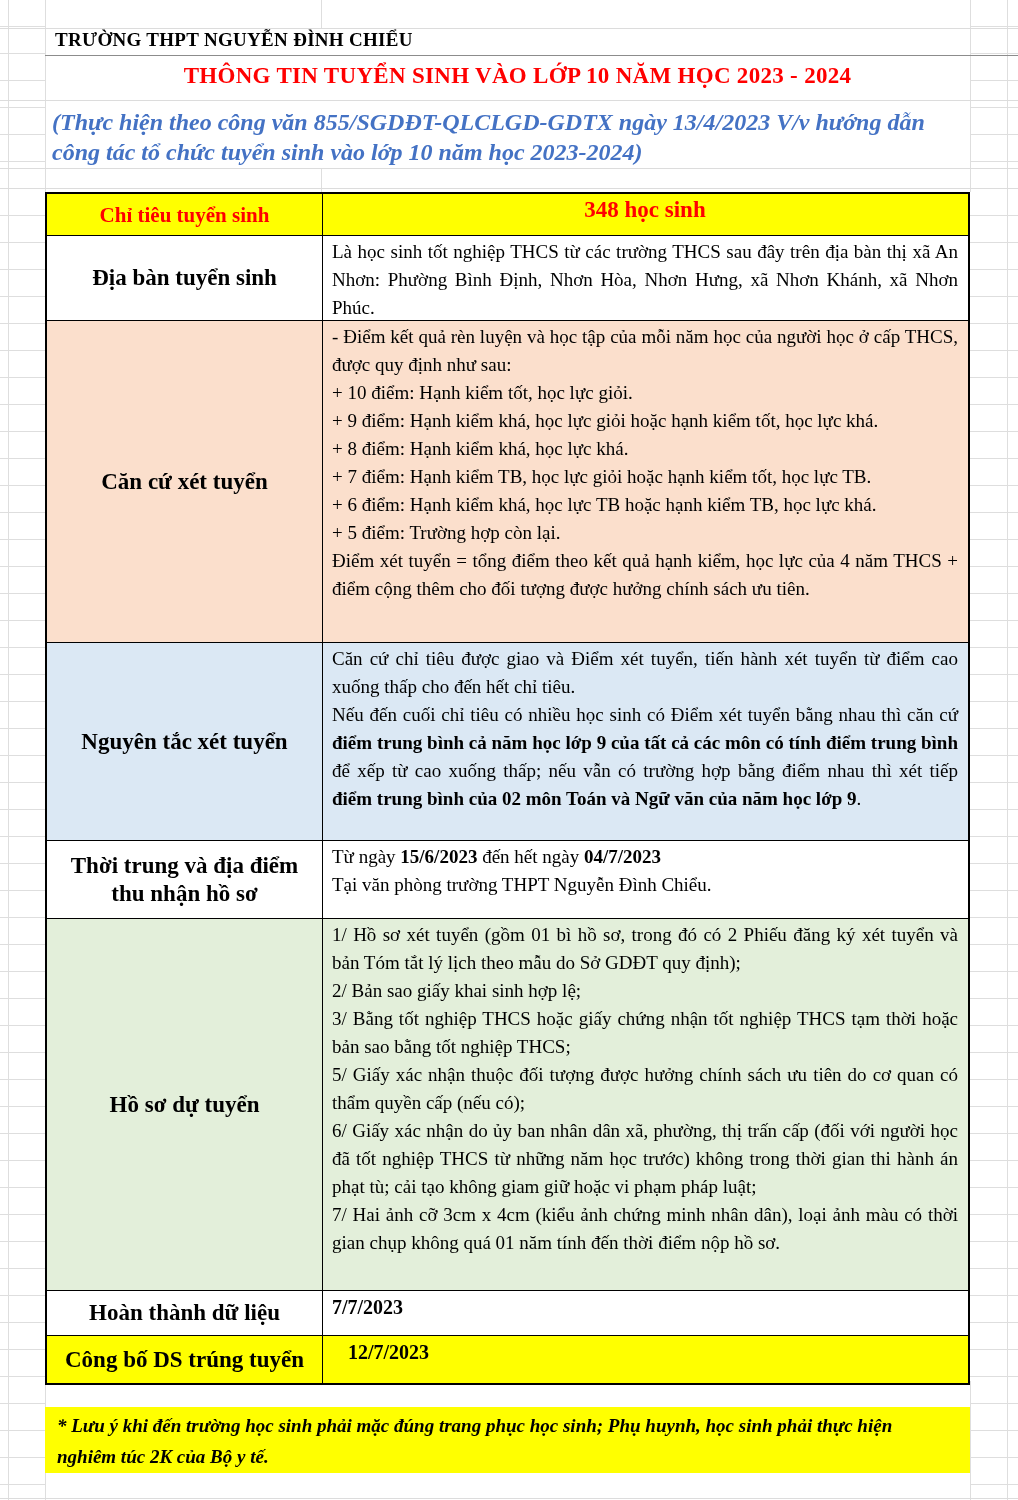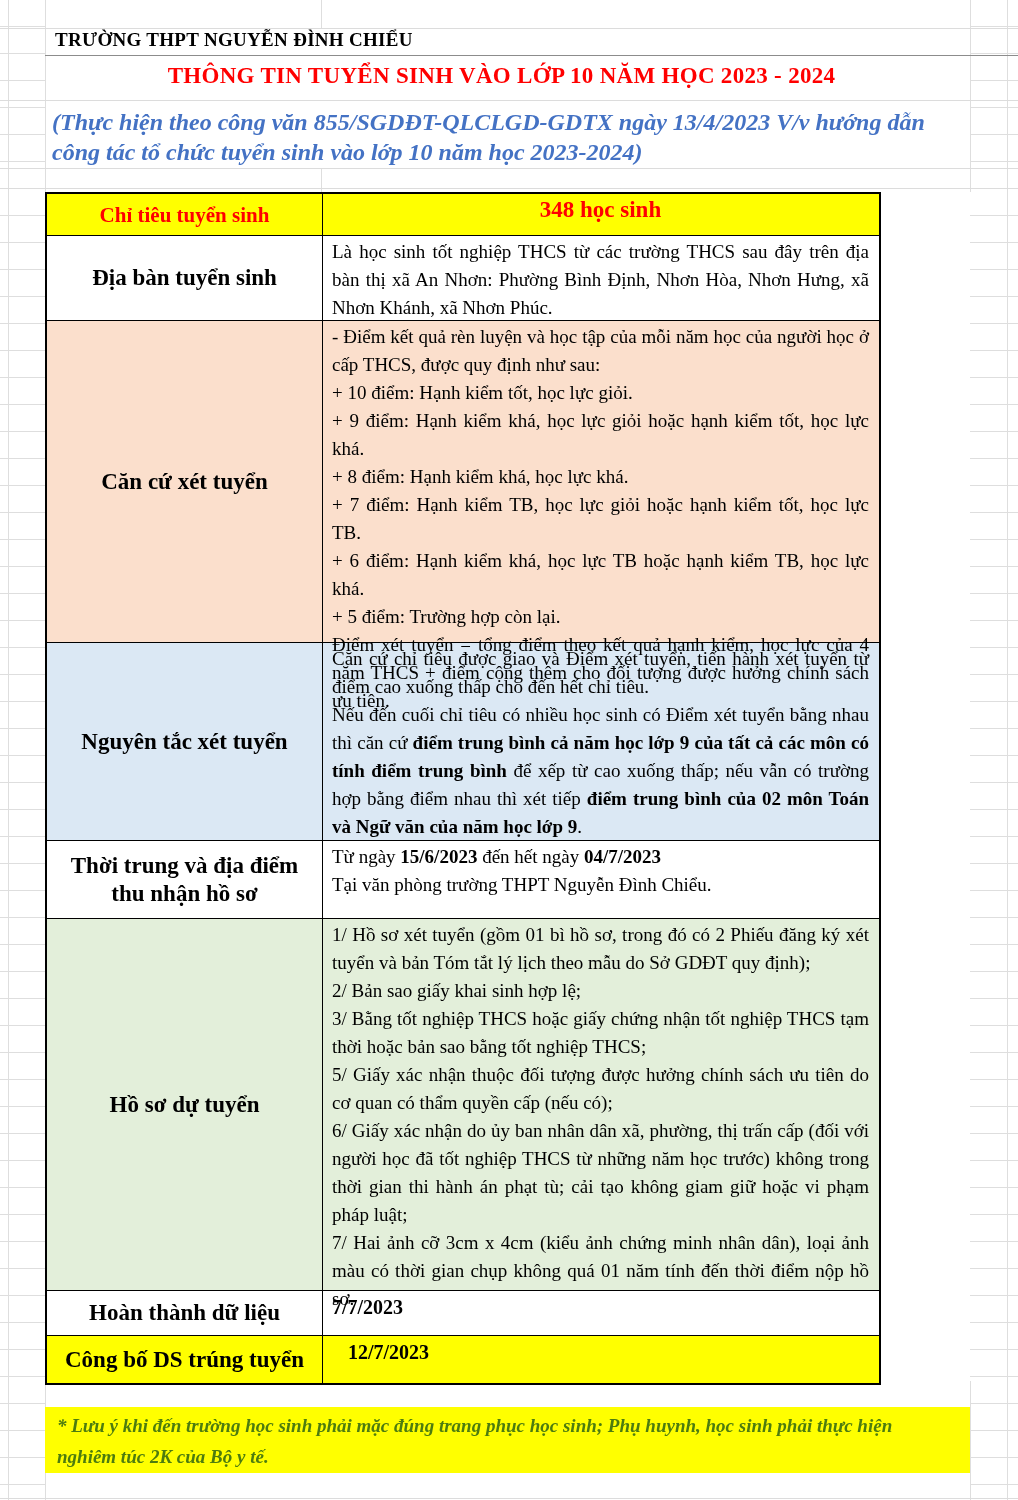--- a/index.html
+++ b/index.html
@@ -8,46 +8,46 @@
     overflow:hidden;font-family:"Liberation Serif","DejaVu Serif",serif;color:#000;
   }
   
   .gutter{position:absolute;top:0;height:1500px;
     background:repeating-linear-gradient(to bottom,transparent 0,transparent 26px,#dedede 26px,#dedede 27px);}
   .hline{position:absolute;left:0;width:1018px;height:1px;background:#dcdcdc;}
   .hline.dark{background:#8c8c8c;left:45px;width:973px;}
   .vline{position:absolute;width:1px;background:#dedede;}
   
   .school{position:absolute;left:55px;top:29px;font-size:19px;font-weight:bold;letter-spacing:.3px;}
-  .title{position:absolute;left:39px;top:63px;width:925px;text-align:center;
+  .title{position:absolute;left:55px;top:63px;width:925px;text-align:center;
     font-size:23px;font-weight:bold;color:#ff0000;letter-spacing:.3px;}
   .subtitle{position:absolute;left:52px;top:107px;width:925px;
     font-size:24px;line-height:30px;font-weight:bold;font-style:italic;color:#4472c4;}
   
-  .tbl{position:absolute;left:45px;top:192px;width:836px;border:2px solid #000;
+  .tbl{position:absolute;left:45px;top:192px;width:925px;border:2px solid #000;
     background:#fff;box-sizing:border-box;}
   .row{display:flex;box-sizing:border-box;border-top:1px solid #000;}
   .row:first-child{border-top:none;}
   .lbl{width:276px;flex:0 0 276px;display:flex;align-items:center;justify-content:center;
     text-align:center;font-weight:bold;font-size:23px;line-height:28px;
     border-right:1px solid #000;padding:2px 6px;box-sizing:border-box;}
   .cnt{flex:1;display:flex;flex-direction:column;justify-content:flex-start;
     padding:2px 10px 2px 9px;font-size:19px;line-height:28px;box-sizing:border-box;}
   .para{text-align:justify;}
   .row-quota .lbl{color:#ff0000;font-size:21px;}
   .row-quota .cnt{font-size:23px;font-weight:bold;color:#ff0000;}
   .row-quota .para{text-align:center;}
   .row-date .cnt{font-size:20px;font-weight:bold;}
   .row-date .para{text-align:left;}
   .row-time .para{text-align:left;}
   .b{font-weight:bold;}
   
   .note{position:absolute;left:45px;top:1407px;width:925px;height:66px;background:#ffff00;
     box-sizing:border-box;padding:3px 16px 0 12px;
-    font-size:19px;line-height:31px;font-weight:bold;font-style:italic;color:#4d7c0f;}
+    font-size:19px;line-height:31px;font-weight:bold;font-style:italic;color:#000000;}
 </style>
 </head>
 <body>
 
 <div class="page">
 
   <div class="gutter" style="left:0;width:45px;"></div>
   <div class="gutter" style="left:970px;width:48px;"></div>
   <div class="vline" style="left:8px;top:0;height:1500px;"></div>
   <div class="vline" style="left:45px;top:0;height:1500px;"></div>

